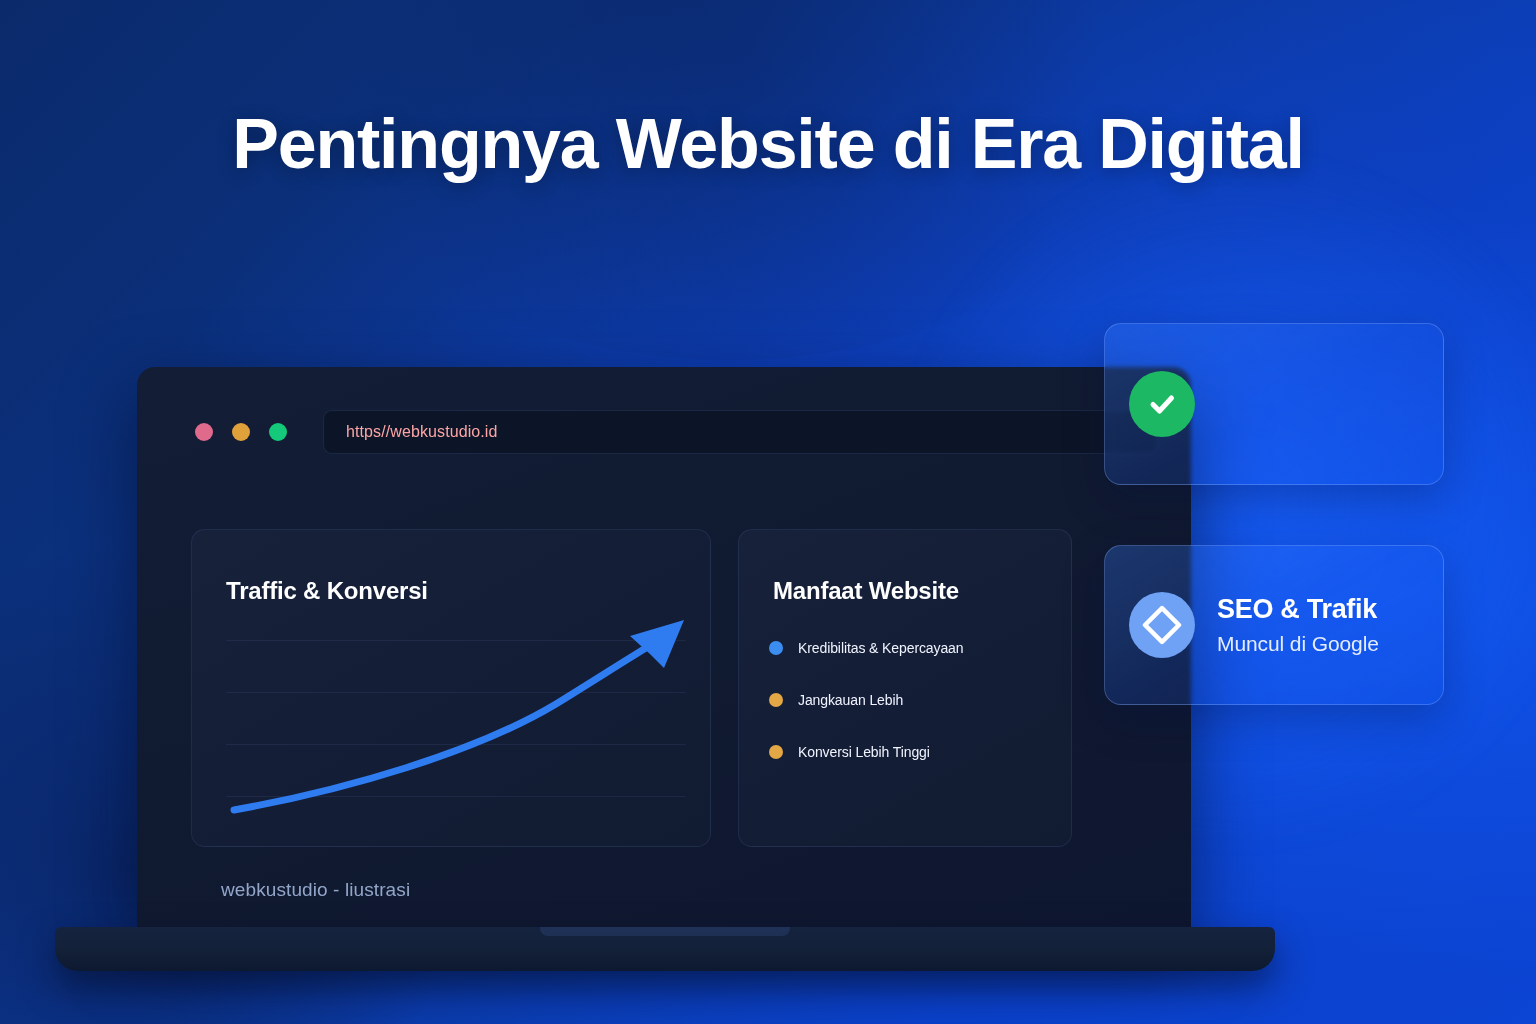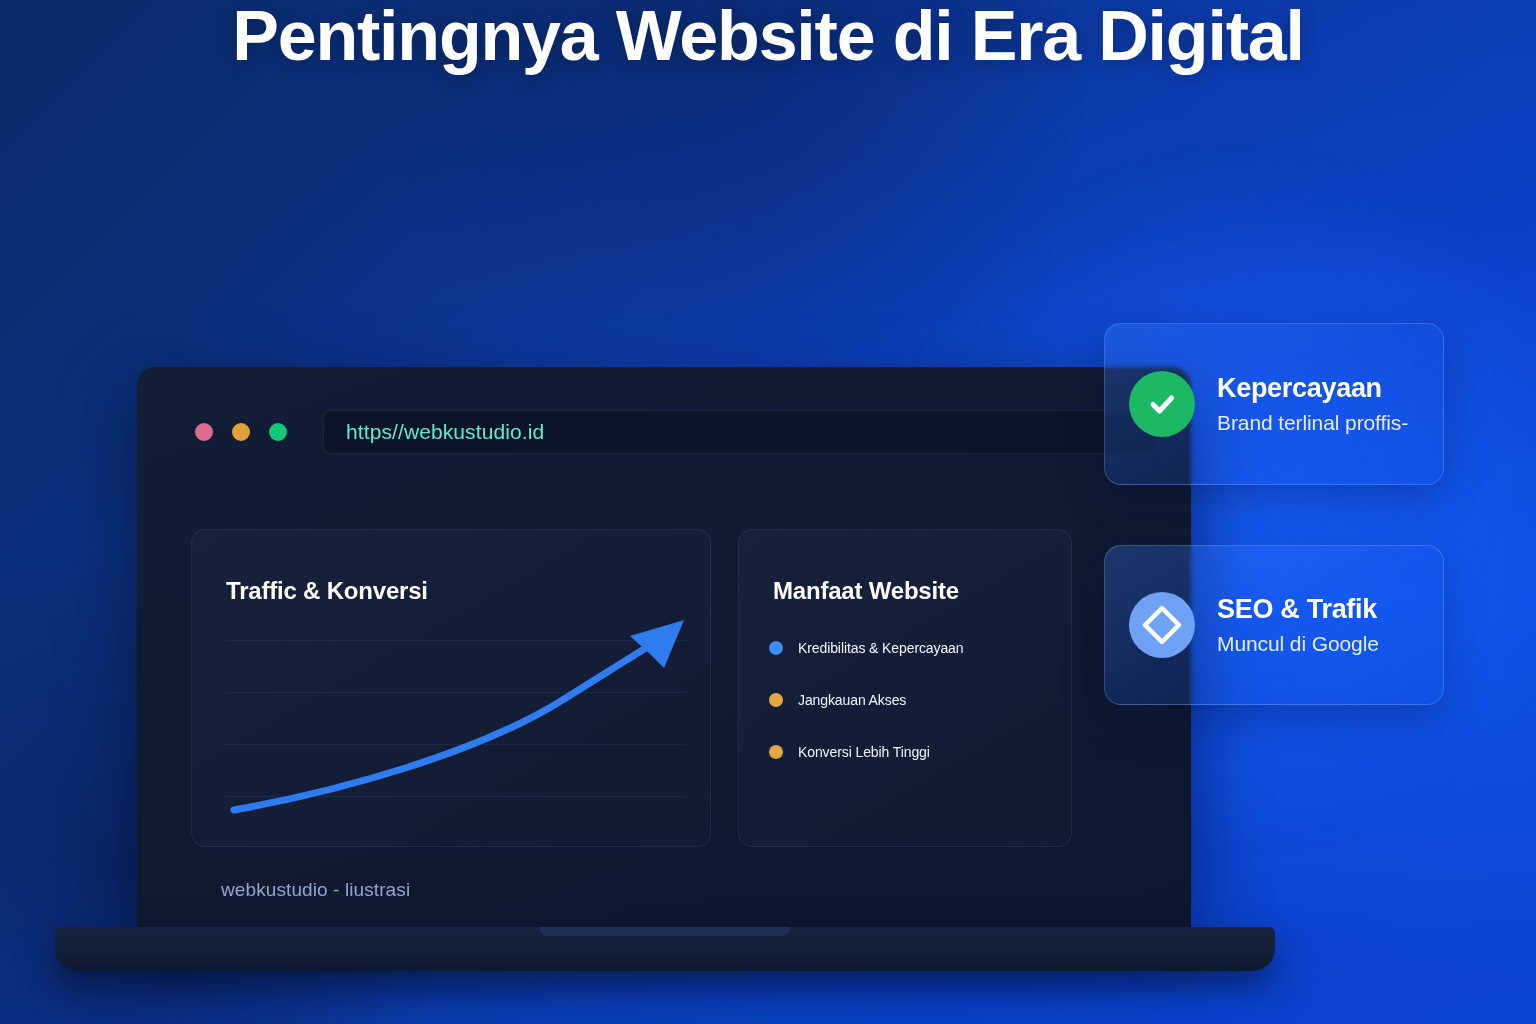--- a/index.html
+++ b/index.html
@@ -43,20 +43,21 @@
 
   
   #header {
     position: absolute;
     left: 0; top: 0;
     width: 1536px;
     text-align: center;
     z-index: 6;
   }
   #page-title {
+    margin-top: 108px;
     font-size: 70px;
     line-height: 1.04;
     font-weight: 700;
     color: #ffffff;
     letter-spacing: -1.2px;
     text-shadow: 0 3px 18px rgba(0,0,0,0.28);
   }
   #page-subtitle {
     margin-top: 22px;
     font-size: 30px;
@@ -118,22 +119,22 @@
     flex: 1;
     height: 44px;
     background: #0c1527;
     border: 1px solid rgba(90,120,180,0.20);
     border-radius: 9px;
     display: flex;
     align-items: center;
     padding: 0 22px;
   }
   #url-text {
-    font-size: 21px;
-    color: #5eead4;
+    font-size: 16px;
+    color: #fca5a5;
     letter-spacing: 0.1px;
   }
 
   
   #panels {
     position: absolute;
     left: 54px; top: 162px;
     width: 946px; height: 318px;
     display: flex;
     gap: 27px;
@@ -303,21 +304,21 @@
         <div class="panel" id="panel-benefits">
           <div class="panel-title">Manfaat Website</div>
 
           <div id="benefit-list">
             <div class="benefit-item">
               <span class="benefit-bullet" style="background:#3b8ef0"></span>
               <span class="benefit-label">Kredibilitas &amp; Kepercayaan</span>
             </div>
             <div class="benefit-item">
               <span class="benefit-bullet" style="background:#e3a745"></span>
-              <span class="benefit-label">Jangkauan Akses</span>
+              <span class="benefit-label">Jangkauan Lebih</span>
             </div>
             <div class="benefit-item">
               <span class="benefit-bullet" style="background:#e3a745"></span>
               <span class="benefit-label">Konversi Lebih Tinggi</span>
             </div>
           </div>
         </div>
       </div>
 
       <div id="screen-footer">webkustudio - liustrasi</div>
@@ -328,24 +329,20 @@
     </div>
   </div>
 
   <div id="feature-cards">
 
     <div class="feature-card" id="card-kepercayaan">
       <span class="feature-icon icon-check">
         <svg width="34" height="34" viewBox="0 0 34 34">
           <path d="M8 17.5 L14.5 24 L26.5 11" fill="none" stroke="#ffffff" stroke-width="5" stroke-linecap="round" stroke-linejoin="round"></path>
         </svg>
-      </span>
-      <span class="feature-text">
-        <span class="feature-title">Kepercayaan</span>
-        <span class="feature-sub">Brand terlinal proffis-</span>
       </span>
     </div>
 
     <div class="feature-card" id="card-seo">
       <span class="feature-icon icon-diamond">
         <svg width="40" height="40" viewBox="0 0 40 40">
           <rect x="8" y="8" width="24" height="24" transform="rotate(45 20 20)" fill="none" stroke="#ffffff" stroke-width="4.5" stroke-linejoin="round"></rect>
         </svg>
       </span>
       <span class="feature-text">

